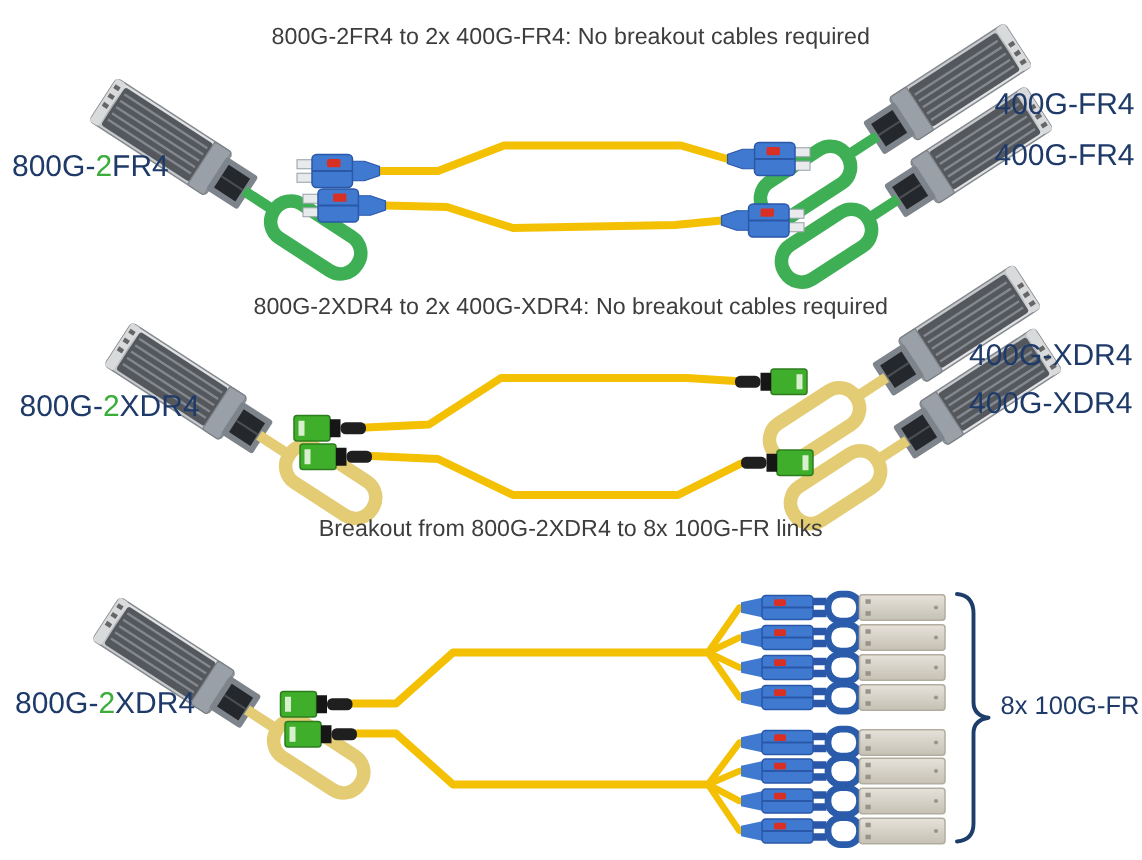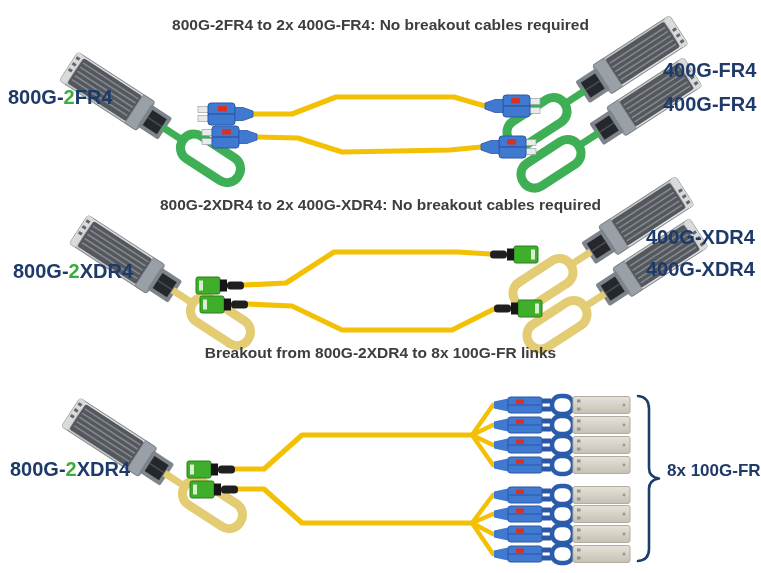--- a/index.html
+++ b/index.html
@@ -7,38 +7,38 @@
     --cable-yellow:#f4c004; --lc-blue:#3f7ad0; --lc-dark:#2a57a8;
     --mpo-green:#3fae2a; --tab-green:#3faf55; --tab-khaki:#e3cc74;
     --bracket-navy:#1d3e6b; --red-dot:#d93025;
   }
   html,body{margin:0;padding:0}
   body{
     width:761px;height:573px;background:#ffffff;position:relative;
     font-family:"Liberation Sans",sans-serif;overflow:hidden;
   }
   svg.canvas{position:absolute;left:0;top:0;z-index:1}
-  .txt{position:absolute;z-index:2;white-space:nowrap;font-weight:bold}
+  .txt{position:absolute;z-index:2;white-space:nowrap;font-weight:normal}
   .sec-title{left:0;width:761px;text-align:center;font-size:15.5px;color:var(--title-gray)}
   .port-label{font-size:20px;color:var(--navy)}
   .port-label .hl{color:var(--accent-green)}
   .bracket-label{font-size:17px;color:var(--navy)}
   .cable{fill:none;stroke:var(--cable-yellow);stroke-width:5.2;stroke-linejoin:round;stroke-linecap:round}
   .cable-thin{fill:none;stroke:var(--cable-yellow);stroke-width:4.4;stroke-linejoin:round;stroke-linecap:round}
   .tg{color:var(--tab-green)} .tk{color:var(--tab-khaki)}
   .brace{fill:none;stroke:var(--bracket-navy);stroke-width:2.6;stroke-linecap:round;stroke-linejoin:round}
 </style>
 </head>
 <body>
 
 <div class="txt sec-title" style="top:16px">800G-2FR4 to 2x 400G-FR4: No breakout cables required</div>
 <div class="txt sec-title" style="top:196px">800G-2XDR4 to 2x 400G-XDR4: No breakout cables required</div>
 <div class="txt sec-title" style="top:344px">Breakout from 800G-2XDR4 to 8x 100G-FR links</div>
 
-<div class="txt port-label" style="left:8px;top:86px"><span>800G-</span><span class="hl">2</span><span>FR4</span></div>
+<div class="txt port-label" style="left:8px;top:100px"><span>800G-</span><span class="hl">2</span><span>FR4</span></div>
 <div class="txt port-label" style="left:663px;top:59px">400G-FR4</div>
 <div class="txt port-label" style="left:663px;top:93px">400G-FR4</div>
 
 <div class="txt port-label" style="left:13px;top:260px"><span>800G-</span><span class="hl">2</span><span>XDR4</span></div>
 <div class="txt port-label" style="left:646px;top:226px">400G-XDR4</div>
 <div class="txt port-label" style="left:646px;top:258px">400G-XDR4</div>
 
 <div class="txt port-label" style="left:10px;top:458px"><span>800G-</span><span class="hl">2</span><span>XDR4</span></div>
 <div class="txt bracket-label" style="left:667px;top:461px">8x 100G-FR</div>
 

